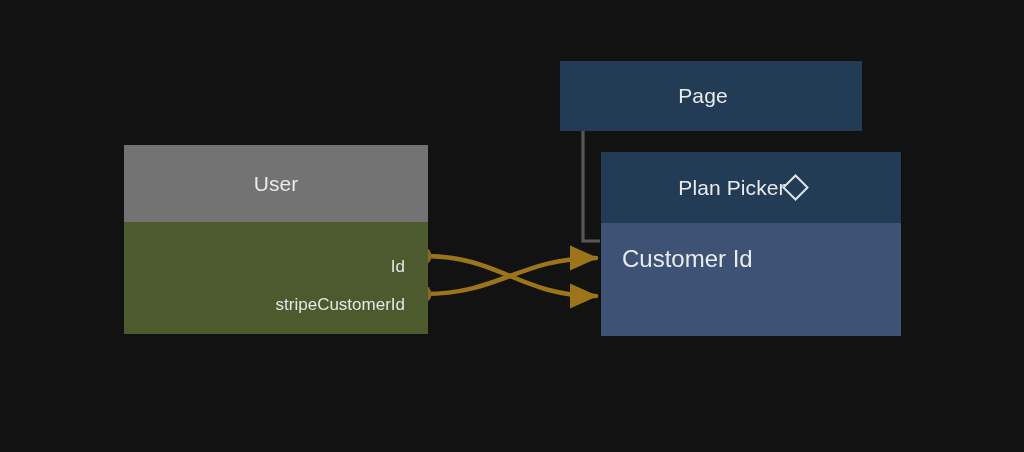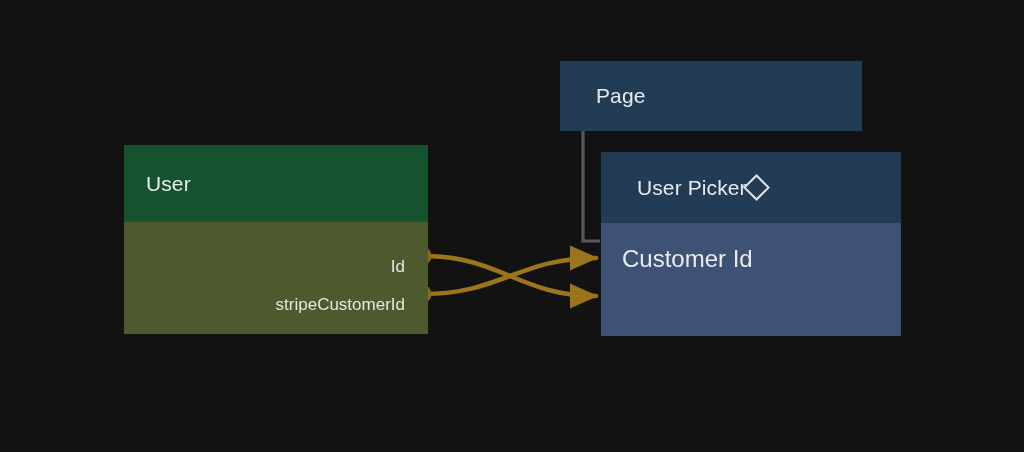--- a/index.html
+++ b/index.html
@@ -20,23 +20,23 @@
   
   .node {
     position: absolute;
     box-sizing: border-box;
     display: flex;
     flex-direction: column;
   }
   .node-header {
     display: flex;
     align-items: center;
-    justify-content: flex-start;
+    justify-content: center;
     box-sizing: border-box;
-    padding: 0 22px 0 36px;
+    padding: 0 22px 0 6px;
   }
   .node-title {
     font-size: 21px;
     letter-spacing: 0.1px;
     color: #e8eaec;
     white-space: nowrap;
   }
   .node-body {
     flex: 1;
     box-sizing: border-box;
@@ -45,21 +45,21 @@
 
   
   #node-user {
     left: 124px;
     top: 145px;
     width: 304px;
     height: 189px;
   }
   #node-user .node-header {
     height: 77px;
-    background: #14532d;
+    background: #737373;
     padding-left: 22px;
   }
   #node-user .node-body {
     background: #4d5a2d;
   }
   .field-right {
     position: absolute;
     right: 23px;
     font-size: 17px;
     color: #e4e7e4;
@@ -160,21 +160,21 @@
   </div>
 
   <div class="node" id="node-page">
     <div class="node-header">
       <span class="node-title">Page</span>
     </div>
   </div>
 
   <div class="node" id="node-planpicker">
     <div class="node-header">
-      <span class="node-title">User Picker</span>
+      <span class="node-title">Plan Picker</span>
       <span class="diamond-icon"></span>
     </div>
     <div class="node-body">
       <span class="field-left" id="pp-field-customer">Customer Id</span>
     </div>
   </div>
 
 </div>
 
 </body></html>

